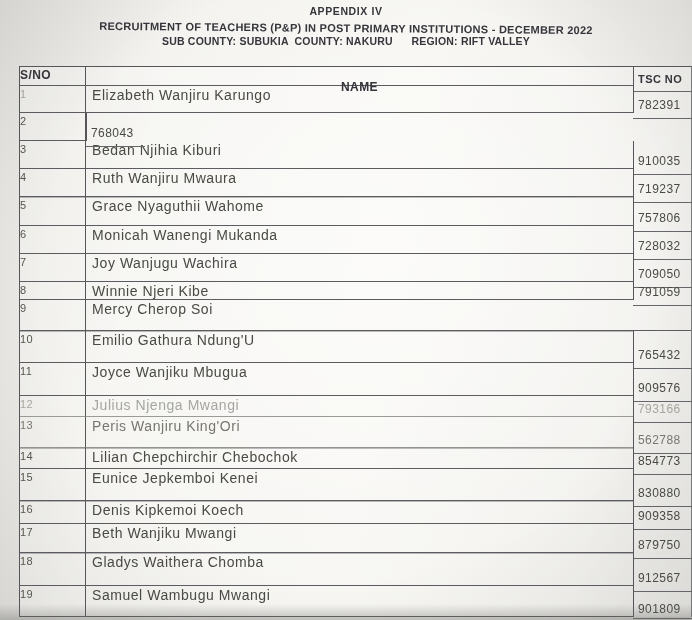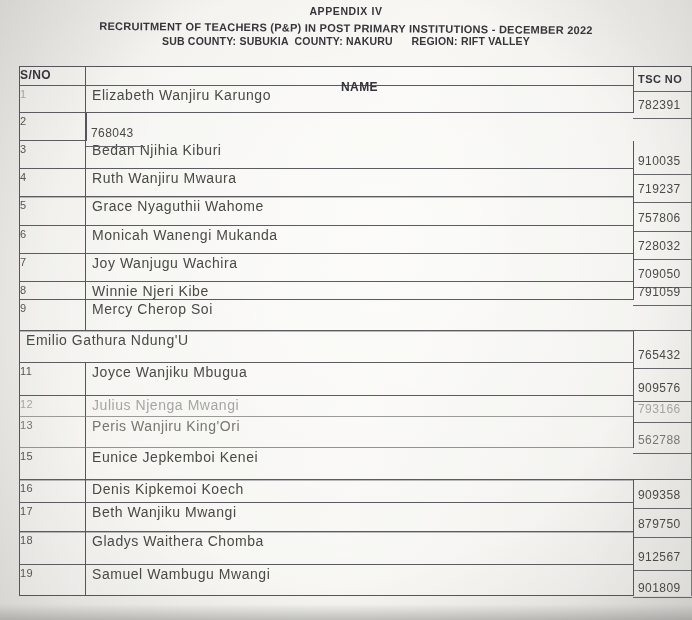--- a/index.html
+++ b/index.html
@@ -133,20 +133,21 @@
       <div class="c-name">Winnie Njeri Kibe</div>
       <div class="c-tsc">791059</div>
     </div>
 
     <div class="t-row" style="height:31px">
       <div class="c-sno">9</div>
       <div class="c-name">Mercy Cherop Soi</div>
     </div>
 
     <div class="t-row dbl" style="height:32px">
+      <div class="c-sno">10</div>
       <div class="c-name">Emilio Gathura Ndung'U</div>
       <div class="c-tsc">765432</div>
     </div>
 
     <div class="t-row" style="height:33px">
       <div class="c-sno">11</div>
       <div class="c-name">Joyce Wanjiku Mbugua</div>
       <div class="c-tsc">909576</div>
     </div>
 
@@ -155,24 +156,30 @@
       <div class="c-name">Julius Njenga Mwangi</div>
       <div class="c-tsc">793166</div>
     </div>
 
     <div class="t-row fade2" style="height:31px">
       <div class="c-sno">13</div>
       <div class="c-name">Peris Wanjiru King'Ori</div>
       <div class="c-tsc">562788</div>
     </div>
 
+    <div class="t-row dbl" style="height:21px">
+      <div class="c-sno">14</div>
+      <div class="c-name">Lilian Chepchirchir Chebochok</div>
+      <div class="c-tsc">854773</div>
+    </div>
 
     <div class="t-row" style="height:32px">
       <div class="c-sno">15</div>
       <div class="c-name">Eunice Jepkemboi Kenei</div>
+      <div class="c-tsc">830880</div>
     </div>
 
     <div class="t-row dbl" style="height:23px">
       <div class="c-sno">16</div>
       <div class="c-name">Denis Kipkemoi Koech</div>
       <div class="c-tsc">909358</div>
     </div>
 
     <div class="t-row" style="height:29px">
       <div class="c-sno">17</div>

